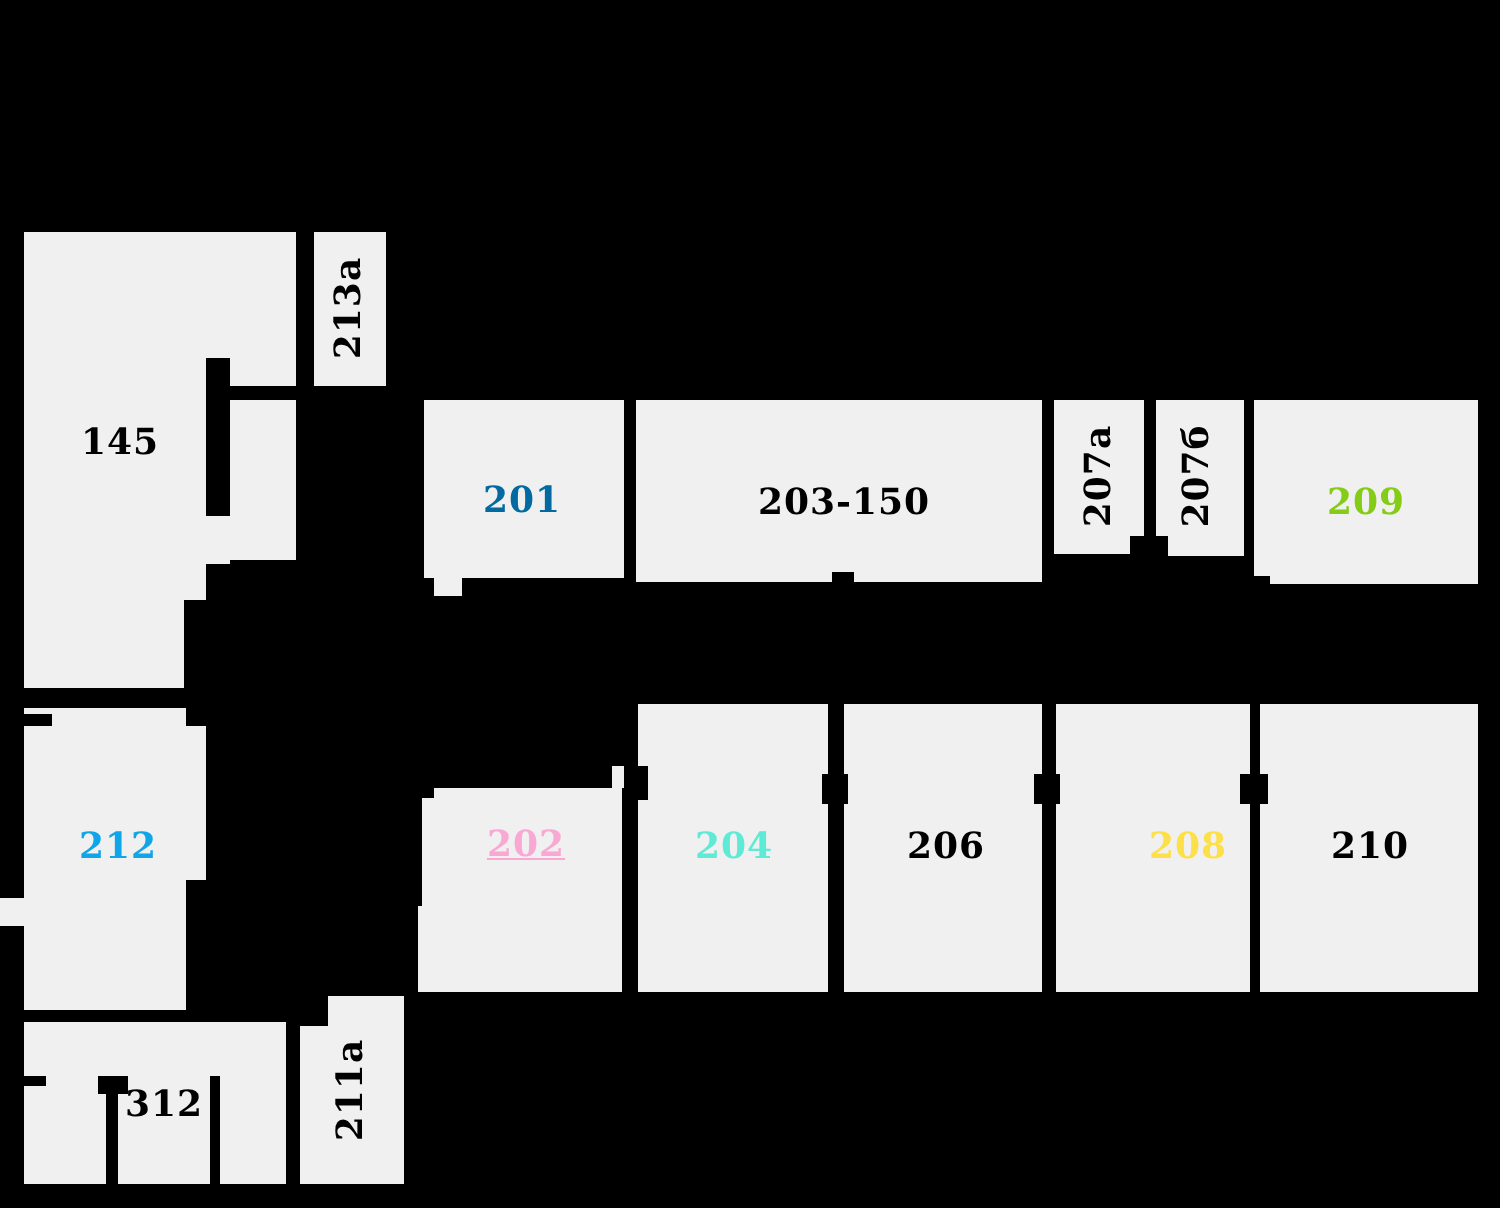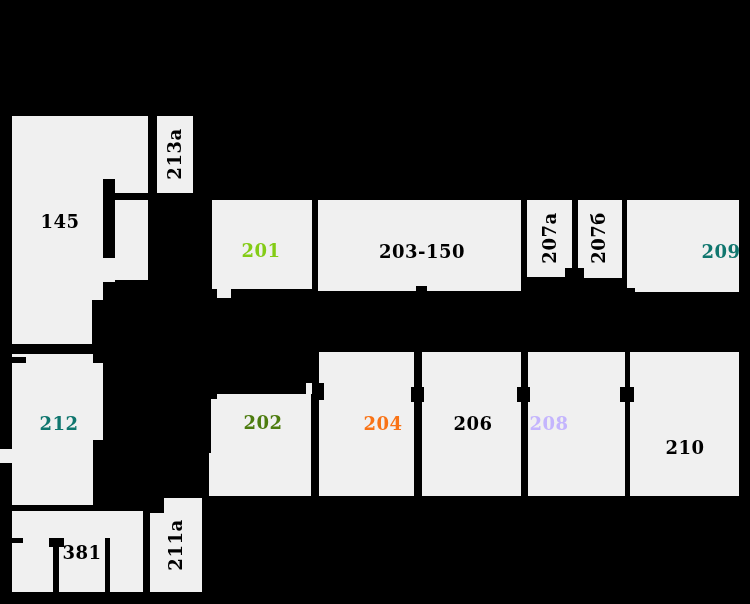--- a/index.html
+++ b/index.html
@@ -61,26 +61,26 @@
     <div class="wall" style="left: 12px; top: 538px; width: 11px; height: 5px;"></div>
     <div class="wall" style="left: 49px; top: 538px; width: 15px; height: 9px;"></div>
     <div class="wall" style="left: 53px; top: 547px; width: 6px; height: 45px;"></div>
     <div class="wall" style="left: 105px; top: 538px; width: 5px; height: 54px;"></div>
     <div class="door-marker" style="left: 312px; top: 383px; width: 12px; height: 17px;"></div>
     <div class="door-marker" style="left: 411px; top: 387px; width: 13px; height: 15px;"></div>
     <div class="door-marker" style="left: 517px; top: 387px; width: 13px; height: 15px;"></div>
     <div class="door-marker" style="left: 620px; top: 387px; width: 14px; height: 15px;"></div>
     <div class="room-label" style="left: 60px; top: 222px; color: rgb(0, 0, 0);">145</div>
     <div class="room-label rot" style="left: 175px; top: 154px; color: rgb(0, 0, 0);">213а</div>
-    <div class="room-label" style="left: 261px; top: 251px; color: #84cc16; text-align: center;">201</div>
+    <div class="room-label" style="left: 261px; top: 251px; color: #0369a1; text-align: center;">201</div>
     <div class="room-label" style="left: 422px; top: 252px; color: rgb(0, 0, 0);">203-150</div>
     <div class="room-label rot" style="left: 550px; top: 238px; color: rgb(0, 0, 0);">207а</div>
     <div class="room-label rot" style="left: 599px; top: 238px; color: rgb(0, 0, 0);">207б</div>
-    <div class="room-label" style="left: 721px; top: 252px; color: #0f766e;">209</div>
-    <div class="room-label" style="left: 59px; top: 424px; color: #0f766e;">212</div>
-    <div class="room-label" style="left: 263px; top: 423px; color: #4d7c0f;">202</div>
-    <div class="room-label" style="left: 383px; top: 424px; color: #f97316;">204</div>
+    <div class="room-label" style="left: 683px; top: 252px; color: #84cc16;">209</div>
+    <div class="room-label" style="left: 59px; top: 424px; color: #0ea5e9;">212</div>
+    <div class="room-label" style="left: 263px; top: 423px; color: #f9a8d4; text-decoration: underline;">202</div>
+    <div class="room-label" style="left: 367px; top: 424px; color: #5eead4;">204</div>
     <div class="room-label" style="left: 473px; top: 424px; color: rgb(0, 0, 0); text-align: right;">206</div>
-    <div class="room-label" style="left: 549px; top: 424px; color: #c4b5fd;">208</div>
-    <div class="room-label" style="left: 685px; top: 424px; color: rgb(0, 0, 0); margin-top: 24px;">210</div>
-    <div class="room-label" style="left: 82px; top: 553px; color: rgb(0, 0, 0);">381</div>
+    <div class="room-label" style="left: 594px; top: 424px; color: #fde047;">208</div>
+    <div class="room-label" style="left: 685px; top: 424px; color: rgb(0, 0, 0);">210</div>
+    <div class="room-label" style="left: 82px; top: 553px; color: rgb(0, 0, 0);">312</div>
     <div class="room-label rot" style="left: 176px; top: 545px; color: rgb(0, 0, 0);">211а</div>
   </div>
 
 </body></html>

